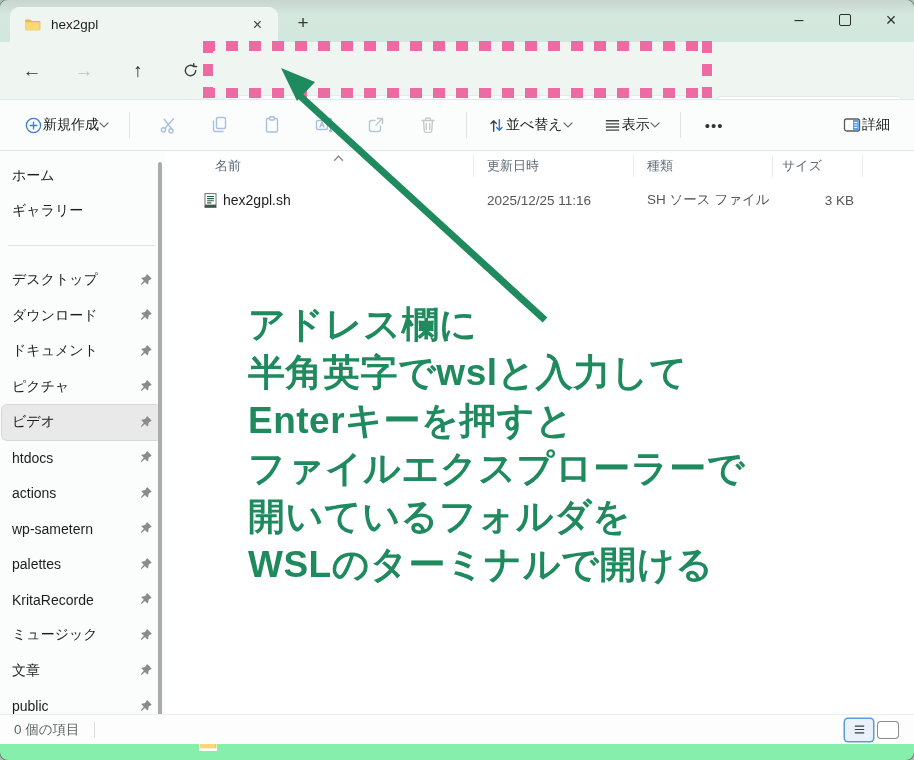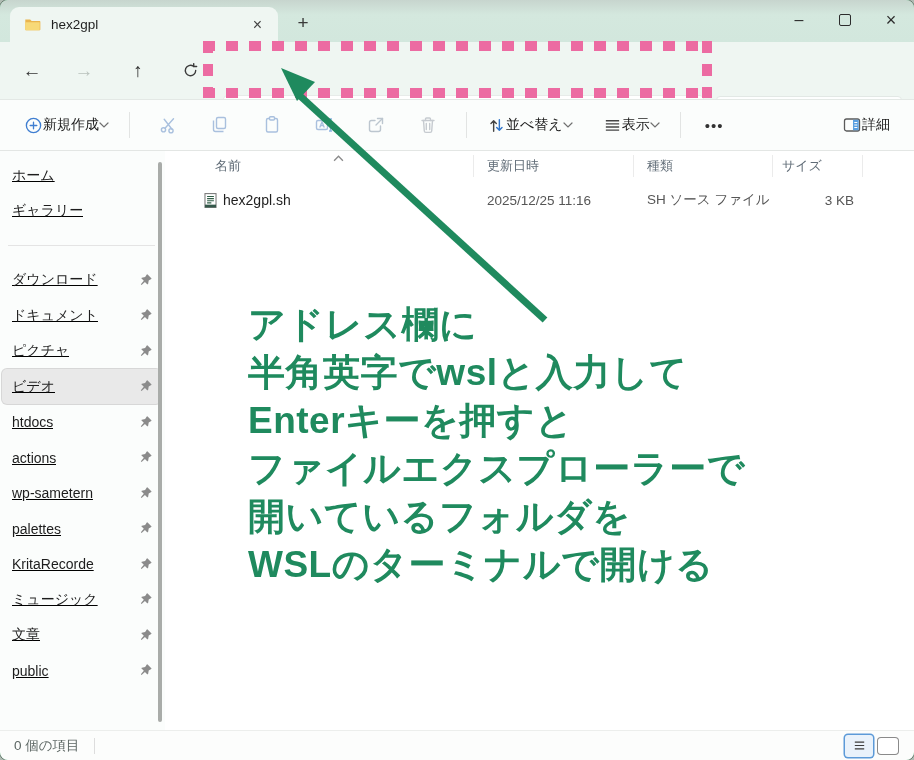--- a/index.html
+++ b/index.html
@@ -35,37 +35,37 @@
   .toolbar{position:absolute;left:0;top:99px;width:100%;height:52px;background:#fbfdfc;border-top:1px solid #e3e8e5;
            border-bottom:1px solid #e3e6e4;display:flex;align-items:center;box-sizing:border-box;padding:0 16px;}
   .tb-btn{display:flex;align-items:center;padding:0 8px;height:36px;border-radius:4px;}
   .tb-label{font-size:14px;color:#1b1b1b;white-space:nowrap;}
   .tb-ic{width:52px;height:36px;display:flex;align-items:center;justify-content:center;}
   .tb-div{width:1px;height:26px;background:#e2e4e3;margin:0 12px;}
   .tb-more{font-size:15px;color:#333;letter-spacing:1px;padding:0 12px;}
   .tb-spacer{flex:1;}
   
   .sidebar{position:absolute;left:0;top:151px;width:165px;bottom:30px;background:#fbfdfc;padding-top:7px;box-sizing:border-box;}
-  .sb-item{position:relative;height:35px;display:flex;align-items:center;margin:0 4px 0.5px 2px;border-radius:5px;text-decoration:underline;}
+  .sb-item{position:relative;height:35px;display:flex;align-items:center;margin:0 4px 0.5px 2px;border-radius:5px;}
   .sb-item svg.main{margin-left:32px;}
   .sb-label{font-size:14px;color:#1d1d1d;margin-left:10px;white-space:nowrap;overflow:hidden;max-width:88px;}
   .sb-pin{position:absolute;right:8px;top:10px;}
   .sb-item.selected{background:#e9e9e9;box-shadow:0 0 0 1px #d7d7d7;}
   .sb-div{height:1px;background:#e4e4e4;margin:16px 10px 17px 8px;}
   .sb-scroll{position:absolute;left:158px;top:162px;width:4px;height:560px;background:#a9aca9;border-radius:2px;}
   
   .main{position:absolute;left:165px;top:151px;right:0;bottom:30px;background:#fff;}
   .col-head{position:absolute;top:6px;font-size:13px;color:#5f6b76;white-space:nowrap;}
   .col-div{position:absolute;top:4px;width:1px;height:22px;background:#ebebeb;}
   .sort-caret{position:absolute;left:168px;top:-3px;color:#8a8a8a;}
   .file-row{position:absolute;left:12px;right:14px;top:34px;height:30px;display:flex;align-items:center;border-radius:4px;}
   .cell{position:absolute;font-size:13.5px;color:#565656;white-space:nowrap;}
   .cell.name{color:#1f1f1f;font-size:14px;}
   
-  .statusbar{position:absolute;left:0;bottom:0;width:100%;height:30px;background:#fcfdfc;border-top:1px solid #eceeec;
+  .statusbar{position:absolute;left:0;bottom:16px;width:100%;height:30px;background:#fcfdfc;border-top:1px solid #eceeec;
              display:flex;align-items:center;box-sizing:border-box;padding:0 12px 0 14px;}
   .status-count{font-size:13.5px;color:#5c6663;}
   .status-div{width:1px;height:16px;background:#ddd;margin-left:14px;}
   .status-spacer{flex:1;}
   .view-toggle{width:28px;height:22px;display:flex;align-items:center;justify-content:center;border-radius:3px;margin-left:5px;}
   .view-toggle.selected{background:#e9f2fb;box-shadow:0 0 0 1.5px #5c9ad8;}
   .view-toggle.plain{box-shadow:0 0 0 1px #8a8a8a;background:#fff;width:20px;height:16px;margin-right:4px;}
   
   .pink-rect{position:absolute;left:203px;top:41px;width:509px;height:57px;z-index:70;pointer-events:none;}
   .pink-rect .h{position:absolute;left:0;right:0;height:10px;background:repeating-linear-gradient(90deg,#ec6ba2 0 12px,transparent 12px 23px);}
@@ -226,20 +226,37 @@
             </linearGradient>
           </defs>
           <rect x="1" y="1" width="14" height="14" rx="2.5" fill="url(#gb1)"></rect>
           <circle cx="11" cy="5" r="1.6" fill="#fff"></circle>
           <path d="M1.5 13.7 7 7.5l3 3 2-1.8 2.5 2.3v2.7z" fill="#fff"></path>
         </svg>
       <span class="sb-label">ギャラリー</span>
     </div>
     <div class="sb-div"></div>
     <div class="sb-item">
+      <svg class="main" width="18" height="18" viewBox="0 0 16 16">
+          <defs>
+            <linearGradient id="gb3" x1="0" y1="0" x2="1" y2="1">
+              <stop offset="0" stop-color="#4dc3f2"></stop>
+              <stop offset="1" stop-color="#0f73c0"></stop>
+            </linearGradient>
+          </defs>
+          <rect x="1" y="2.6" width="14" height="9.4" rx="1.2" fill="url(#gb3)"></rect>
+          <rect x="5.6" y="12" width="4.8" height="1.1" fill="#9a9a9a"></rect>
+          <rect x="4" y="13.1" width="8" height="1" fill="#b9b9b9"></rect>
+        </svg>
+      <span class="sb-label">デスクトップ</span>
+      <svg class="sb-pin" width="14" height="14" viewBox="0 0 16 16" fill="#8b8b8b">
+          <path d="M9.8 1.6a.6.6 0 0 0-.9.1L7 4.6l-3.8.7a.6.6 0 0 0-.3 1l2.6 2.6-3.4 3.9.8.8 3.9-3.4 2.6 2.6a.6.6 0 0 0 1-.3l.7-3.8 2.9-1.9a.6.6 0 0 0 .1-.9z"></path>
+        </svg>
+    </div>
+    <div class="sb-item">
       <svg class="main" width="18" height="18" viewBox="0 0 16 16" fill="none" stroke="#14985f" stroke-width="1.6" stroke-linecap="round" stroke-linejoin="round">
           <path d="M8 1.8v7.7"></path>
           <path d="M4.6 6.4 8 9.8l3.4-3.4"></path>
           <path d="M2.6 13h10.8"></path>
         </svg>
       <span class="sb-label">ダウンロード</span>
       <svg class="sb-pin" width="14" height="14" viewBox="0 0 16 16" fill="#8b8b8b">
           <path d="M9.8 1.6a.6.6 0 0 0-.9.1L7 4.6l-3.8.7a.6.6 0 0 0-.3 1l2.6 2.6-3.4 3.9.8.8 3.9-3.4 2.6 2.6a.6.6 0 0 0 1-.3l.7-3.8 2.9-1.9a.6.6 0 0 0 .1-.9z"></path>
         </svg>
     </div>

